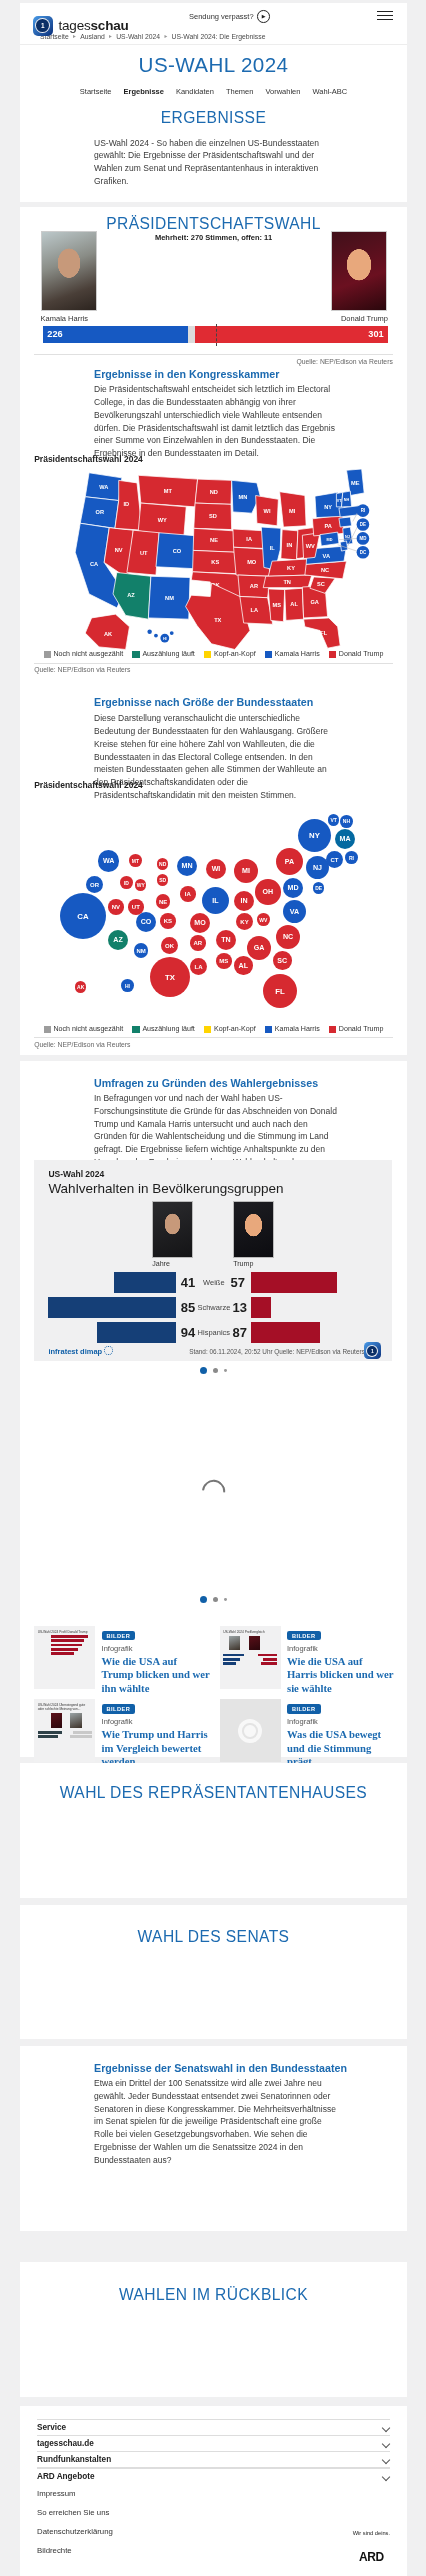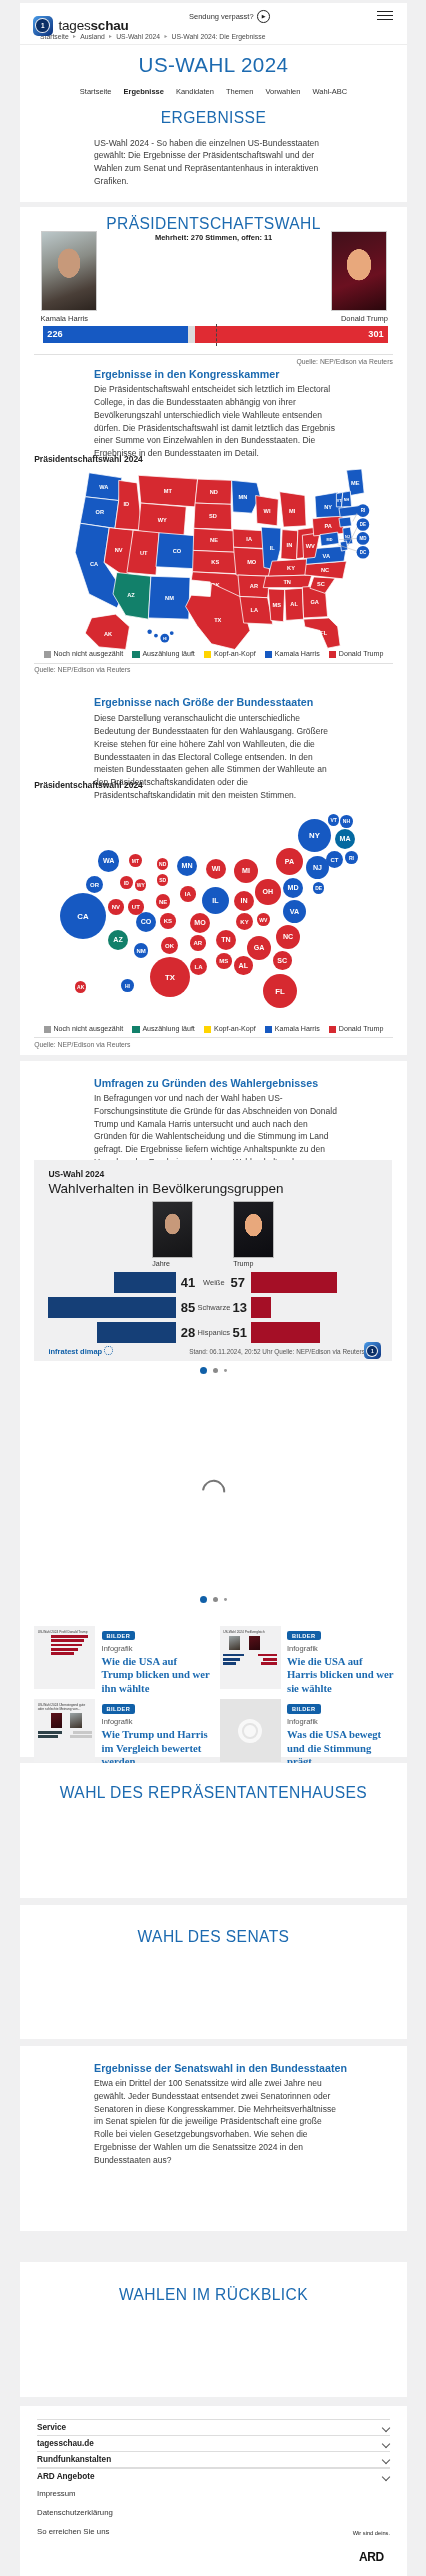--- a/index.html
+++ b/index.html
@@ -426,23 +426,23 @@
           </div>
         <div class="demo-right">
             <div class="dbar tbar" style="width: 19.5px; background: rgb(165, 15, 38);"></div>
           </div>
       </div>
       <div class="demo-row" style="top:162px;">
         <div class="demo-left">
             <div class="dbar hbar" style="width: 79px; background: rgb(21, 63, 119);"></div>
           </div>
         <div class="demo-mid">
-            <span class="num" style="text-align:left;padding-left:4.3px;">28</span>
+            <span class="num" style="text-align:left;padding-left:4.3px;">94</span>
             <span class="grp">Hispanics</span>
-            <span class="num" style="text-align:right;padding-right:4.3px;">51</span>
+            <span class="num" style="text-align:right;padding-right:4.3px;">87</span>
           </div>
         <div class="demo-right">
             <div class="dbar tbar" style="width: 69px; background: rgb(165, 15, 38);"></div>
           </div>
       </div>
 
       <div class="cb-foot">
         <span class="infratest"><span>infratest dimap</span><span class="loaderdot"></span></span>
         <span class="abs" style="left:155px;top:5.7px;">Stand:  06.11.2024, 20:52 Uhr</span>
         <span class="abs" style="left:240px;top:5.7px;">Quelle: NEP/Edison via Reuters</span>
@@ -579,22 +579,23 @@
       </div>
     <div class="acc" style="border-bottom:0.7px solid #ddd;">
         <span>Rundfunkanstalten</span>
         <span class="chev"></span>
       </div>
     <div class="acc">
         <span>ARD Angebote</span>
         <span class="chev"></span>
       </div>
     <div class="flink">Impressum</div>
+    <div class="flink">So erreichen Sie uns</div>
     <div class="flink">Datenschutzerklärung</div>
-    <div class="flink">So erreichen Sie uns</div>
+    <div class="flink">Bildrechte</div>
     <div class="ardbig">
       <span class="tag">Wir sind deins.</span>
       <span class="word">ARD</span>
       <span class="one">1</span>
     </div>
 
   </div>
 
 </div>
 

